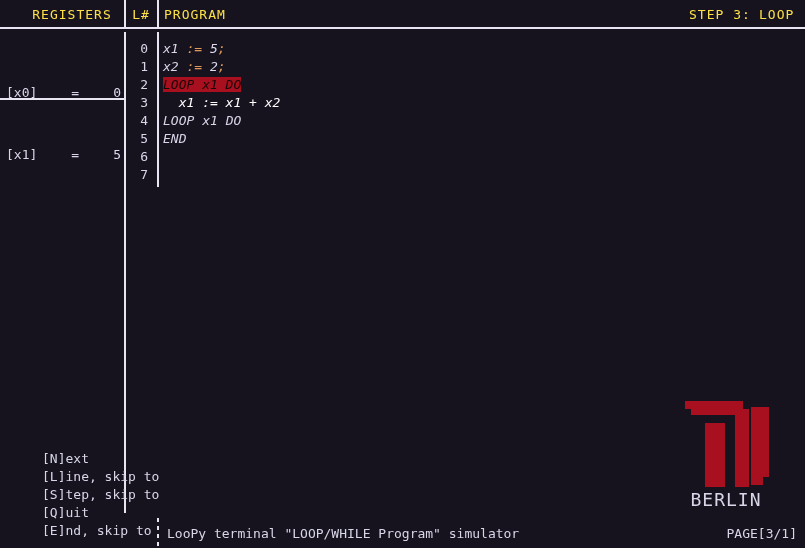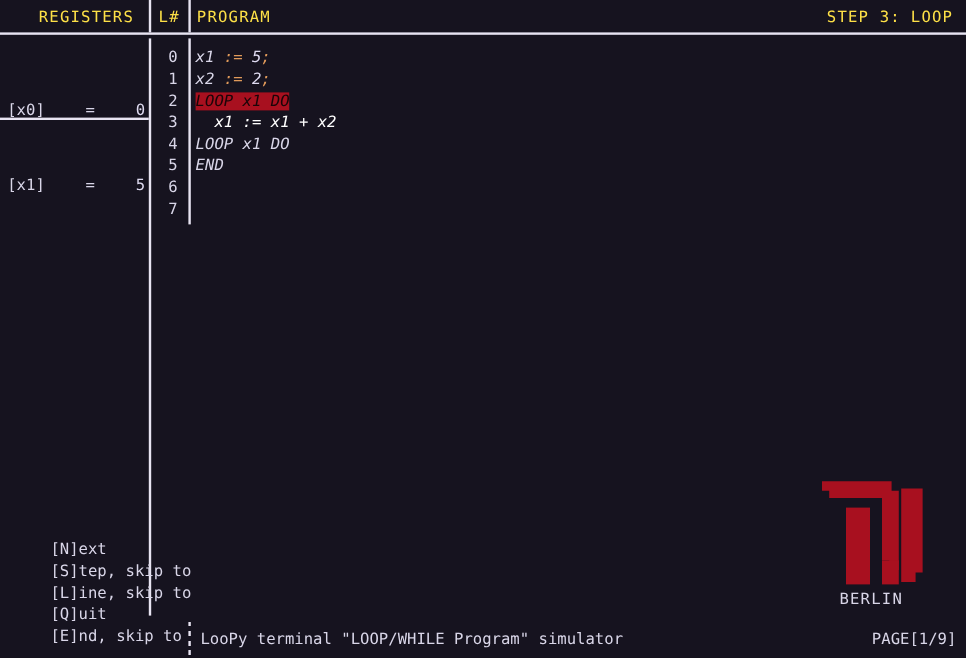--- a/index.html
+++ b/index.html
@@ -132,21 +132,21 @@
     height: 107px;
   }
   #logo svg { display: block; }
   #logo-text {
     position: absolute;
     left: 0;
     top: 92px;
     width: 86px;
     text-align: center;
     color: #d9d6e8;
-    font-size: 13px;
+    font-size: 18px;
     letter-spacing: 1px;
     white-space: pre;
   }
 </style>
 </head>
 <body>
 
 <div id="screen">
 
   <div class="hdr" style="left:22px; width:100px; text-align:center;">REGISTERS</div>
@@ -191,28 +191,28 @@
       <span class="code-line"><span class="tok-var">x1</span><span class="tok-var"> </span><span class="tok-op">:=</span><span class="tok-var"> </span><span class="tok-num">5</span><span class="tok-op">;</span></span>
       <span class="code-line"><span class="tok-var">x2</span><span class="tok-var"> </span><span class="tok-op">:=</span><span class="tok-var"> </span><span class="tok-num">2</span><span class="tok-op">;</span></span>
       <span class="code-line"><span class="hl">LOOP x1 DO</span></span>
       <span class="code-line"><span class="tok-dim">  x1 := x1 + x2</span></span>
       <span class="code-line"><span class="tok-kw">LOOP</span><span class="tok-var"> x1 </span><span class="tok-kw">DO</span></span>
       <span class="code-line"><span class="tok-kw">END</span></span>
     </div>
 
   <div id="menu">
     <span class="menu-item">[N]ext</span>
+    <span class="menu-item">[L]ine, skip to</span>
     <span class="menu-item">[S]tep, skip to</span>
-    <span class="menu-item">[L]ine, skip to</span>
     <span class="menu-item">[Q]uit</span>
     <span class="menu-item">[E]nd, skip to</span>
   </div>
 
   <div id="statusbar">LooPy terminal "LOOP/WHILE Program" simulator</div>
-  <div id="pagebar">PAGE[1/9]</div>
+  <div id="pagebar">PAGE[3/1]</div>
 
   <div id="logo">
     <svg width="86" height="90" viewBox="0 0 86 90">
 
       <path d="M2 2 H60 V10 H66 V76 H58 V68 H52 V16 H8 V10 H2 Z" fill="#a8101f"></path>
 
       <rect x="22" y="24" width="20" height="64" fill="#a8101f"></rect>
 
       <rect x="52" y="68" width="14" height="20" fill="#a8101f"></rect>
 

